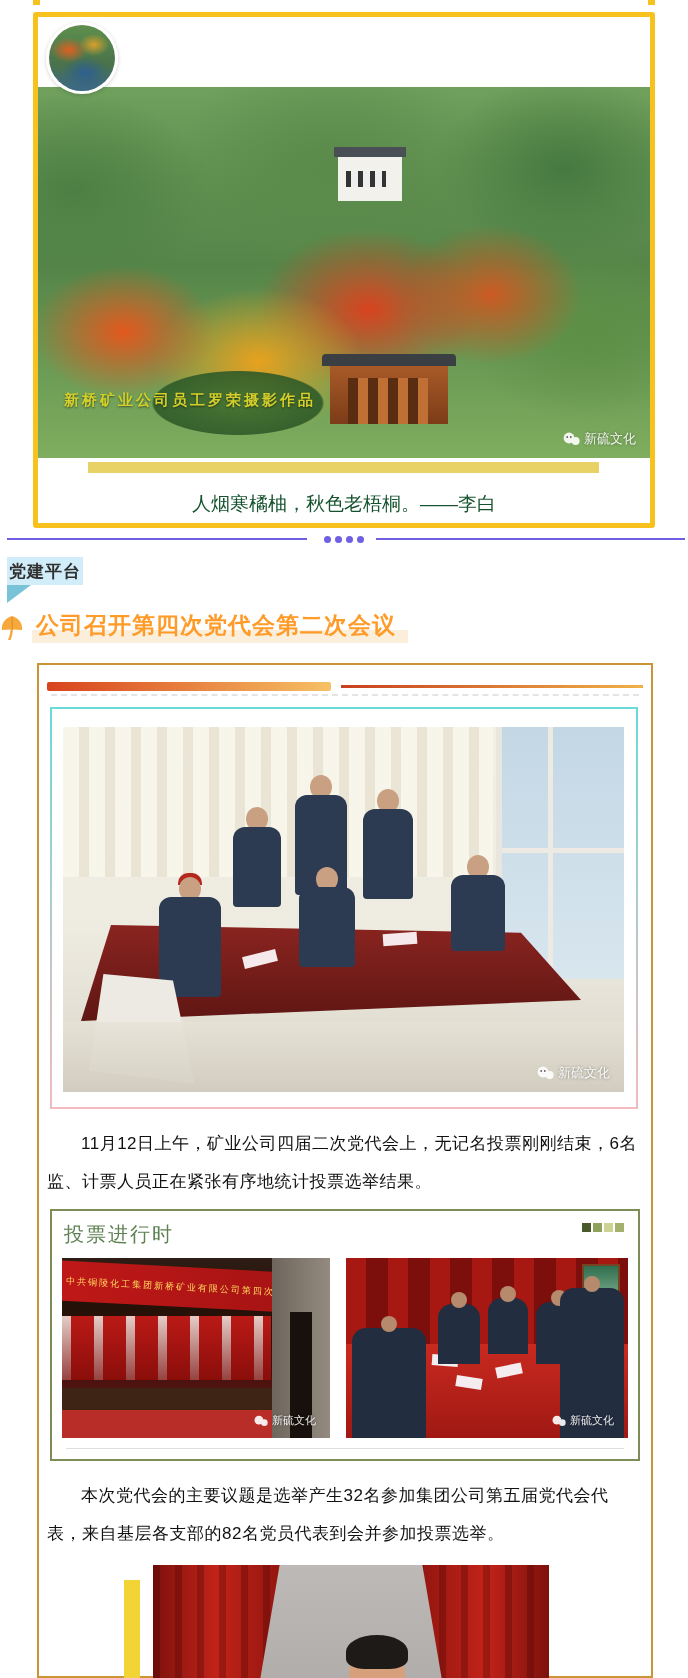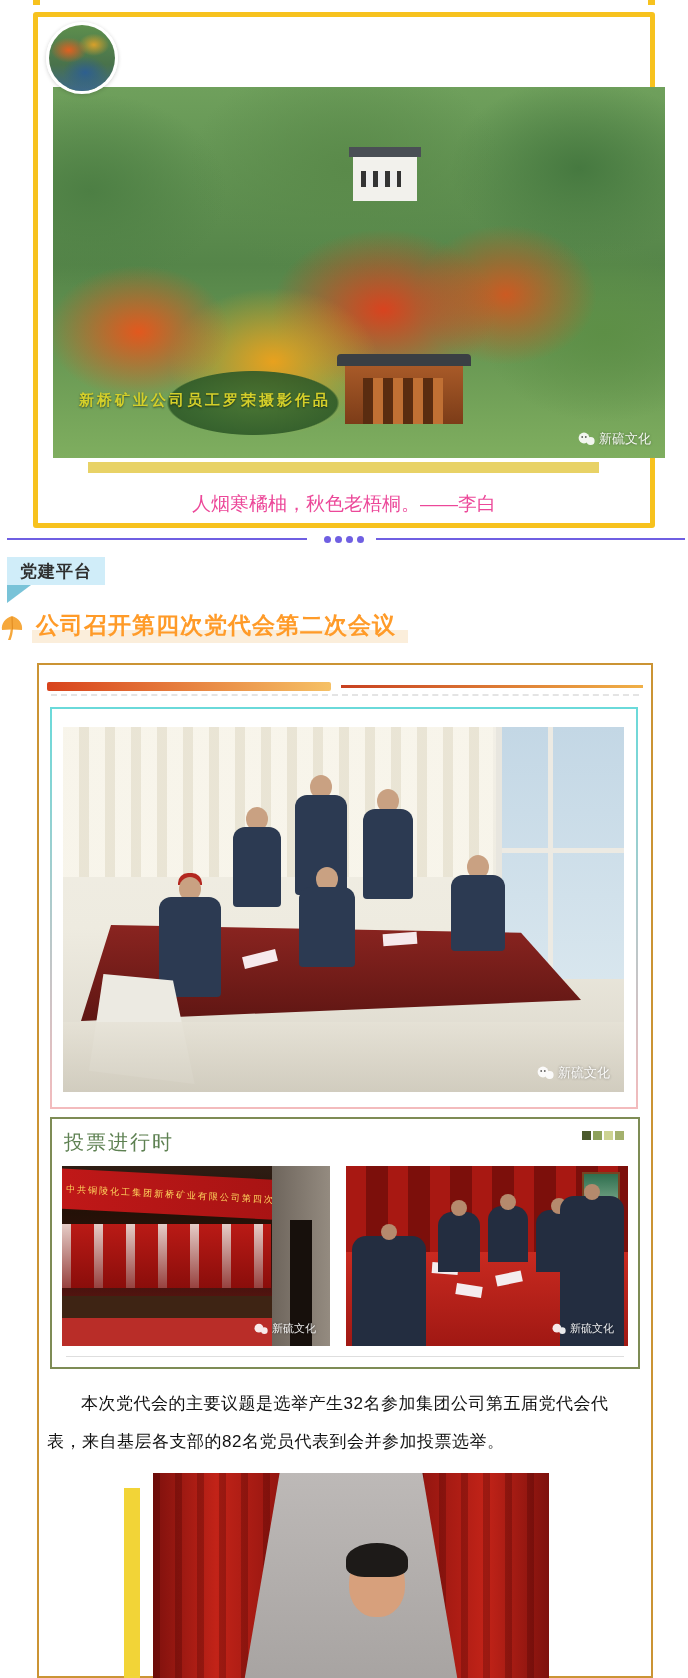--- a/index.html
+++ b/index.html
@@ -32,21 +32,21 @@
   .autumn-photo{position:absolute;left:0;top:70px;width:612px;height:371px;overflow:hidden;
     background:
      radial-gradient(130px 95px at 14% 66%,#e2581e 0,transparent 70%),
      radial-gradient(150px 105px at 36% 74%,#e8a11e 0,transparent 70%),
      radial-gradient(160px 115px at 54% 60%,#d8431f 0,transparent 70%),
      radial-gradient(130px 100px at 74% 56%,#cc5a22 0,transparent 70%),
      radial-gradient(170px 125px at 90% 66%,#5d8f46 0,transparent 72%),
      radial-gradient(190px 135px at 6% 28%,#4d7f44 0,transparent 72%),
      radial-gradient(210px 150px at 48% 22%,#5a8a4a 0,transparent 75%),
      radial-gradient(180px 125px at 86% 22%,#467940 0,transparent 72%),
-     linear-gradient(180deg,#6fa05c 0%,#558549 48%,#7fae5f 100%); margin-left: 15px;}
+     linear-gradient(180deg,#6fa05c 0%,#558549 48%,#7fae5f 100%);}
   .house{position:absolute;background:#f2f1ec;}
   .house .roof{position:absolute;left:-6%;top:-10px;width:112%;height:10px;background:#4a4f55;}
   .h1{left:300px;top:70px;width:64px;height:44px;}
   .h1 .win{position:absolute;left:8px;top:14px;width:40px;height:16px;
     background:repeating-linear-gradient(90deg,#333 0 5px,#eee 5px 12px);}
   .village{position:absolute;left:0;bottom:0;width:100%;height:96px;
     background:
       radial-gradient(90px 40px at 10% 20%,#e8e8e4 0,transparent 75%),
       radial-gradient(120px 46px at 45% 35%,#ececе8 0,transparent 75%),
       radial-gradient(100px 42px at 82% 30%,#e4e6e8 0,transparent 75%),
@@ -61,33 +61,33 @@
   .greens{position:absolute;left:80px;bottom:10px;width:240px;height:90px;border-radius:50%;
     background:radial-gradient(closest-side,#3f7032,#2f5a28 70%,transparent 72%);opacity:.9;}
   .photo-credit{position:absolute;left:26px;bottom:48px;font-size:15px;font-weight:bold;
     color:#d4cf2a;letter-spacing:3px;text-shadow:0 1px 2px rgba(0,0,0,.5);}
   .wm{position:absolute;right:14px;bottom:10px;display:flex;align-items:center;gap:4px;
     color:#fff;font-size:13px;opacity:.9;text-shadow:0 0 3px rgba(0,0,0,.5);}
   .wm svg{display:block;}
 
   .caption-underline{position:absolute;left:50px;top:445px;width:511px;height:11px;background:#E8D266;}
   .moment-caption{position:absolute;left:0;top:474px;width:612px;text-align:center;
-    font-size:19px;color:#ec4899;}
+    font-size:19px;color:#14532d;}
 
   
   .section-divider{position:absolute;left:0;top:533px;width:688px;height:12px;}
   .section-divider .line{position:absolute;top:5px;height:2px;background:#6F5FE2;}
   .line-l{left:7px;width:300px;}
   .line-r{left:376px;width:309px;}
   .dots{position:absolute;left:324px;top:3px;display:flex;gap:4px;}
   .dots i{width:7px;height:7px;border-radius:50%;background:#6F5FE2;display:block;}
 
   
   .section-tag{position:absolute;left:7px;top:557px;}
-  .tag-body{width:98px;height:28px;background:#D0EDF9;display:flex;align-items:center;justify-content:center;}
+  .tag-body{width:76px;height:28px;background:#D0EDF9;display:flex;align-items:center;justify-content:center;}
   .tag-label{font-size:17px;font-weight:bold;color:#2F2F2F;letter-spacing:1px;}
   .tag-tail{width:0;height:0;border-top:18px solid #79C3D8;border-right:24px solid transparent;}
 
   
   .article-heading{position:absolute;left:0;top:610px;width:688px;}
   .article-heading .inner{display:inline-flex;align-items:flex-end;gap:8px;}
   .leaf{width:24px;height:26px;margin-bottom:2px;}
   .heading-text{font-size:23px;font-weight:bold;color:#FF9B29;letter-spacing:1px;
     background:linear-gradient(#FBEEDB,#FBEEDB) no-repeat left bottom/100% 13px;
     padding:0 12px 2px 4px;}
@@ -296,20 +296,21 @@
           <circle cx="6" cy="6" r="5.4" fill="#fff"></circle>
             <circle cx="12.6" cy="9" r="4" fill="#fff"></circle>
           <circle cx="4.2" cy="5" r="0.9" fill="#555"></circle>
             <circle cx="7.8" cy="5" r="0.9" fill="#555"></circle>
         </svg>
         <span>新硫文化</span>
       </div>
     </div>
   </figure>
 
+  <p class="para">11月12日上午，矿业公司四届二次党代会上，无记名投票刚刚结束，6名监、计票人员正在紧张有序地统计投票选举结果。</p>
 
   <div class="voting-box">
     <div class="vb-head">
       <span class="vb-title">投票进行时</span>
       <span class="vb-squares">
         <i class="sq1"></i>
         <i class="sq2"></i>
         <i class="sq3"></i>
         <i class="sq4"></i>
       </span>

